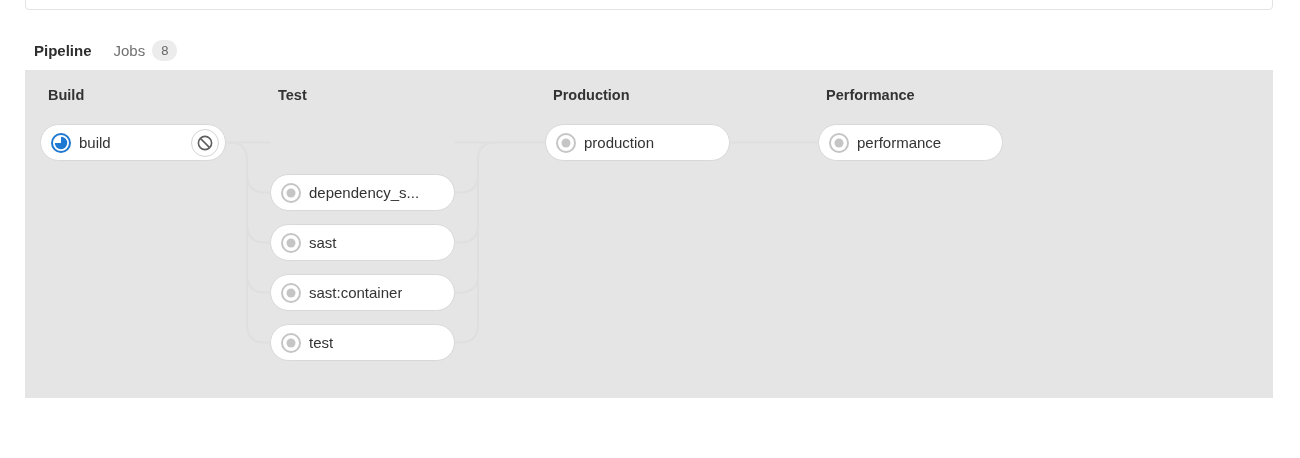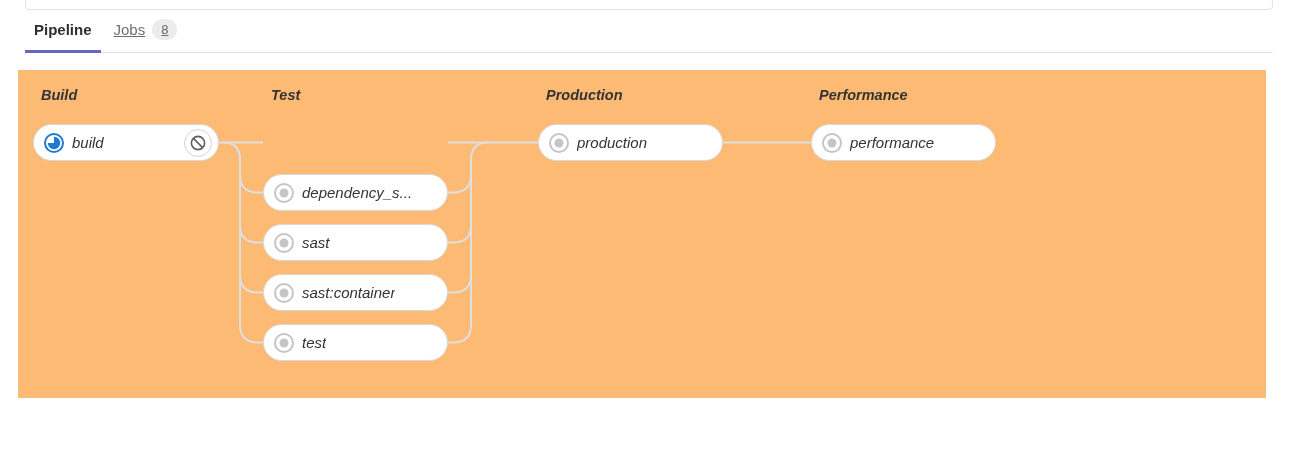--- a/index.html
+++ b/index.html
@@ -8,39 +8,38 @@
     width:1300px; height:458px; position:relative; overflow:hidden;
     font-family:"Liberation Sans", sans-serif; color:#333;
   }
   
   .top-remnant {
     position:absolute; left:25px; top:-34px; width:1248px; height:44px;
     background:#fff; border:1px solid #e3e3e3; border-radius:4px;
   }
   
   .tabs {
-    position:absolute; left:25px; top:8px; width:1248px; height:45px;
+    position:absolute; left:25px; top:29px; width:1248px; height:45px;
     display:flex; align-items:stretch; border-bottom:1px solid #e1e1e1;
   }
   .tab {
     display:flex; align-items:center; gap:7px; padding:0 9px;
     margin-bottom:-1px; border-bottom:3px solid transparent;
     font-size:15px; color:#707070; cursor:pointer;
   }
   .tab.active { color:#2e2e2e; font-weight:bold; border-bottom-color:#6666c4; }
-  .tab + .tab { margin-left:4px;text-decoration:underline; }
+  .tab + .tab { margin-left:4px; }
   .badge {
     background:#ececec; color:#666; font-size:13px; line-height:1;
     padding:4px 9px; border-radius:10px; font-weight:normal;
   }
   
   .graph {
-    position:absolute; left:18px; top:70px; width:1248px; height:328px;
-    background:#fdba74;
-    font-style:italic;
+    position:absolute; left:25px; top:70px; width:1248px; height:328px;
+    background:#e5e5e5;
   }
   .connectors { position:absolute; left:0; top:0; }
   .connectors path { stroke:#dfdfdf; stroke-width:2; fill:none; }
   .stage-title {
     position:absolute; top:17px; font-size:14.5px; font-weight:bold; color:#333;
     white-space:nowrap;
   }
   .pill {
     position:absolute; width:185px; height:37px; background:#fff;
     border:1px solid #d8d8d8; border-radius:19px;

